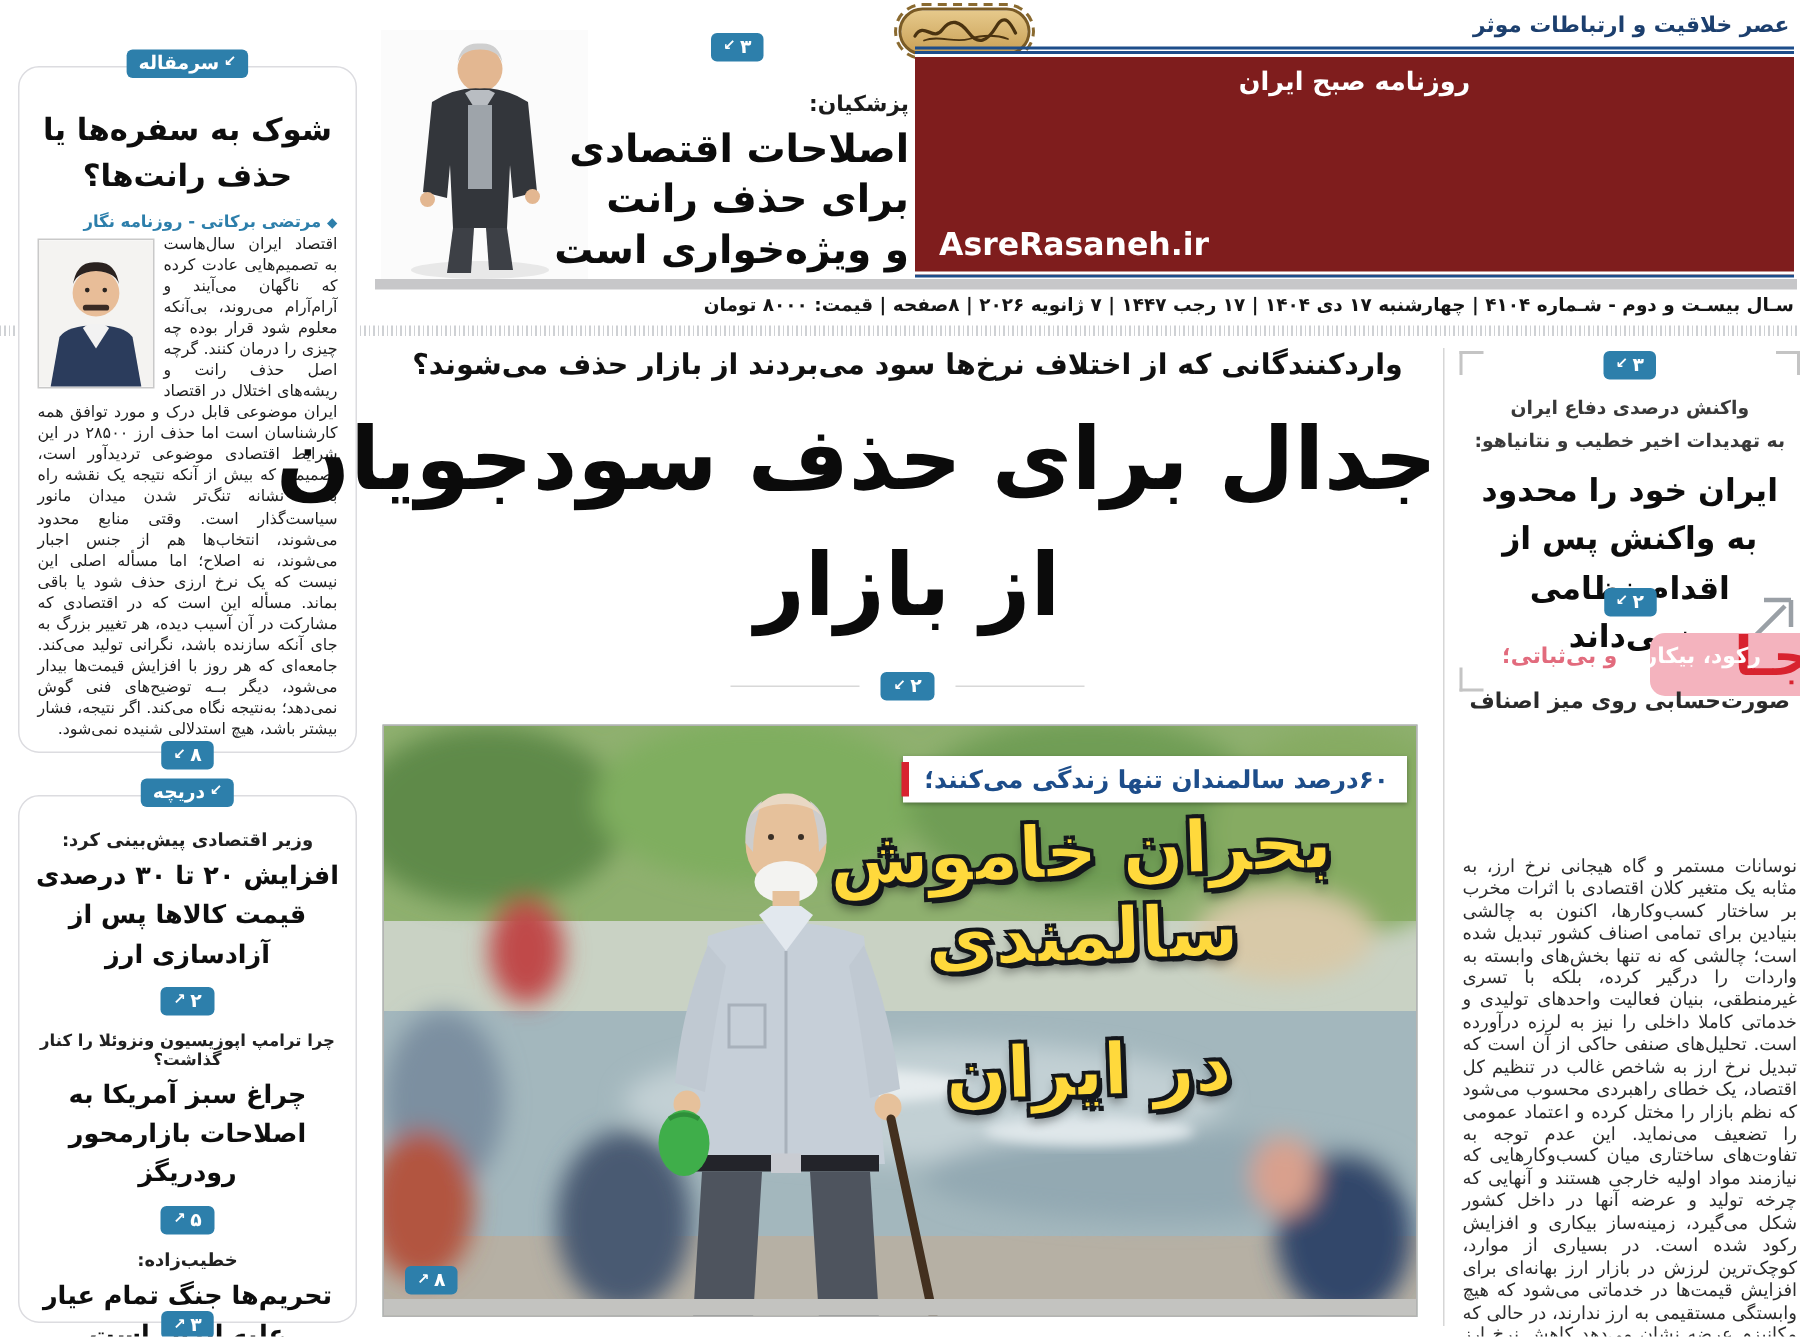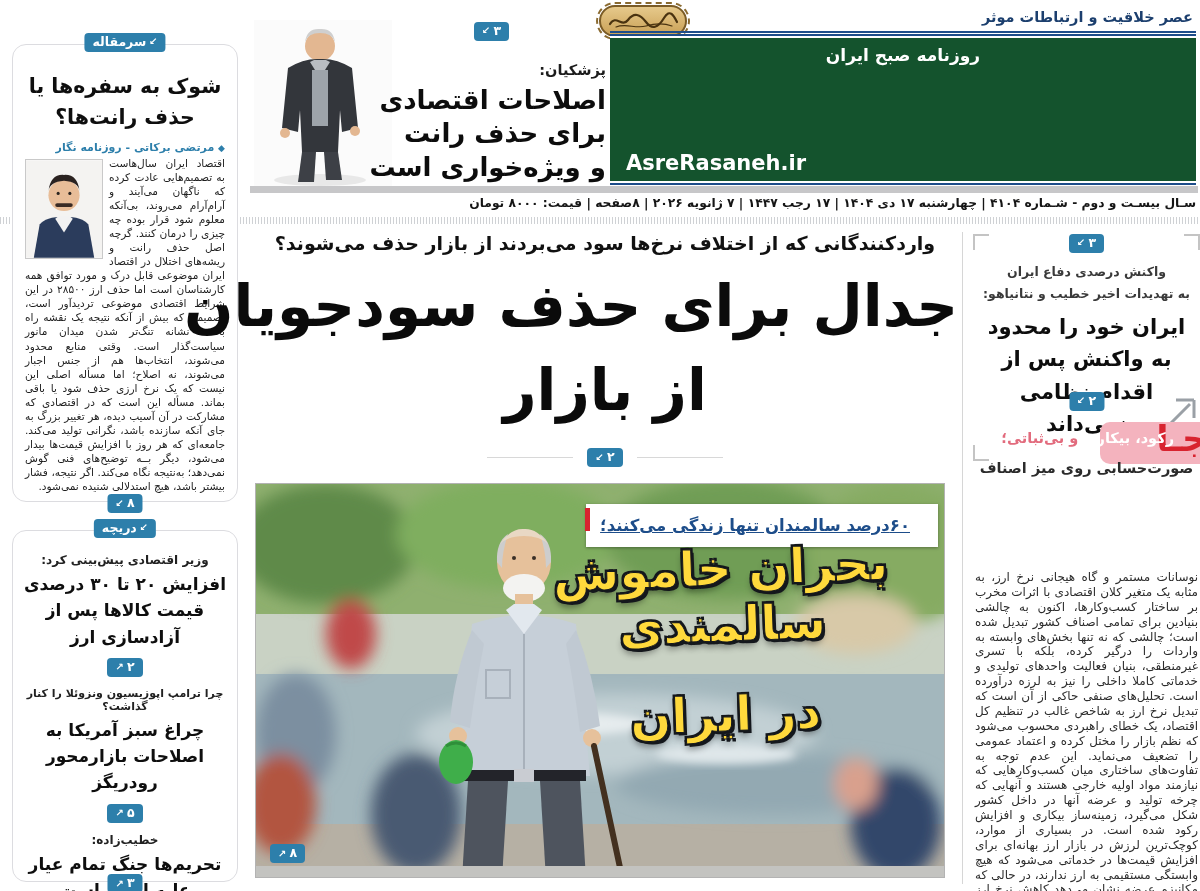--- a/index.html
+++ b/index.html
@@ -9,21 +9,21 @@
 
   
   .tagline { position:absolute; top:9px; left:975px; width:218px; text-align:right;
              font-size:14.5px; font-weight:bold; color:#1c3f6e; direction:rtl; }
   .seal { position:absolute; left:599px; top:5px; width:88px; height:32px;
           background:linear-gradient(#e6c98b,#caa157); border:2px solid #7a5b26;
           border-radius:16px; outline:2px dashed #8a6a30; outline-offset:1px;
           display:flex; align-items:center; justify-content:center; }
   .masthead-rule { position:absolute; left:610px; top:31px; width:586px; height:2px; background:#1d4d8a; }
   .masthead { position:absolute; left:610px; top:36px; width:586px; height:147px;
-              background:#14532d; color:#fff; text-align:center; border-top:2px solid #fff; border-bottom:2px solid #fff;
+              background:#7f1d1d; color:#fff; text-align:center; border-top:2px solid #fff; border-bottom:2px solid #fff;
               box-shadow:0 2px 0 #1d4d8a, 0 -2px 0 #1d4d8a; }
   .m-kicker { font-size:17px; font-weight:bold; margin-top:7px; }
   .m-title  { font-size:76px; font-weight:bold; line-height:1.02; margin-top:-4px; letter-spacing:-1px; }
   .m-site   { position:absolute; left:16px; bottom:6px; font-size:21px; font-weight:bold; direction:ltr; }
   .graybar  { position:absolute; left:250px; top:186px; width:948px; height:7px; background:#c7c7c9; }
   .dateline { position:absolute; left:610px; top:196px; width:586px; direction:rtl; text-align:right;
               font-size:12.3px; font-weight:bold; color:#151515; white-space:nowrap; }
   .hatch { position:absolute; left:0; top:217px; width:1200px; height:7px;
            background:repeating-linear-gradient(90deg,#c3c6ca 0 1px,transparent 1px 3px); opacity:.8; }
 
@@ -63,23 +63,23 @@
   
   .lead { position:absolute; left:252px; top:232px; width:706px; text-align:center; }
   .lead-kicker { direction:rtl; font-size:19px; font-weight:bold; color:#111; }
   .lead-title { direction:rtl; font-size:58px; font-weight:bold; color:#0b0b0b; line-height:1.45; margin-top:10px; white-space:nowrap; }
   .lead-foot { margin-top:16px; display:flex; align-items:center; justify-content:center; gap:14px; }
   .lead-foot .ln { width:86px; height:1px; background:#d8d8d8; }
 
   
   .photo { position:absolute; left:255px; top:483px; width:690px; height:395px;
            border:1px solid #b3b3b3; overflow:hidden; background:#9fb4a8; }
-  .ribbon { position:absolute; right:6px; top:20px; height:43px; padding:0 28px 0 14px;
+  .ribbon { position:absolute; right:6px; top:20px; height:31px; padding:0 12px 0 14px;
             background:#fff; display:flex; align-items:center; direction:rtl;
-            font-size:16.5px; font-weight:bold; color:#1d4d8a; box-shadow:0 1px 3px rgba(0,0,0,.35);text-decoration:underline; }
+            font-size:16.5px; font-weight:bold; color:#1d4d8a; box-shadow:0 1px 3px rgba(0,0,0,.35); }
   .ribbon .notch { position:absolute; left:-1px; top:4px; width:5px; height:23px; background:#d8232f; }
   .ph-title { position:absolute; right:6px; top:56px; width:430px; text-align:center; direction:rtl;
               transform:rotate(-2deg); color:#ffd93c; font-weight:bold;
               -webkit-text-stroke:1px #14171c;
               text-shadow:3px 3px 0 #14171c,-2px -2px 0 #14171c,2px -2px 0 #14171c,-2px 2px 0 #14171c,0 5px 7px rgba(0,0,0,.45); }
   .ph-l1 { font-size:48px; }
   .ph-l2 { font-size:48px; margin-top:34px; }
   .ph-badge { position:absolute; left:14px; bottom:14px; }
 
   

